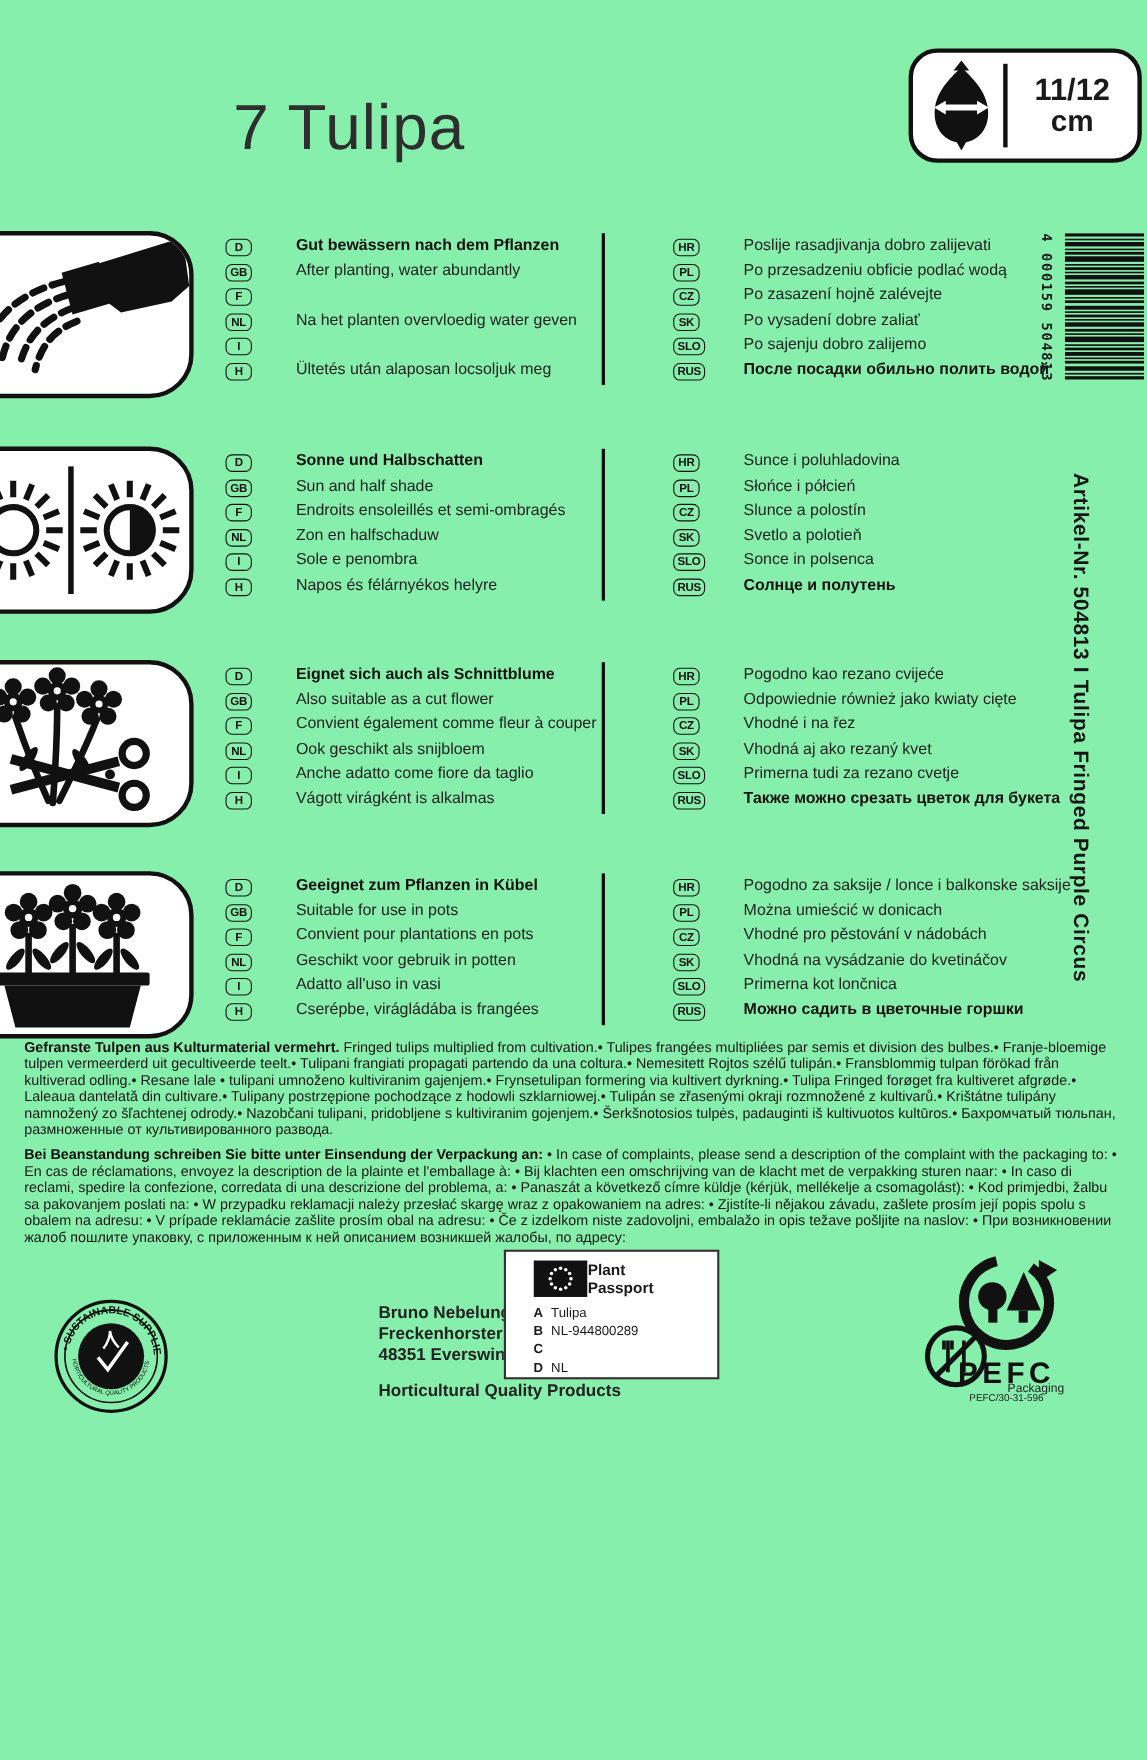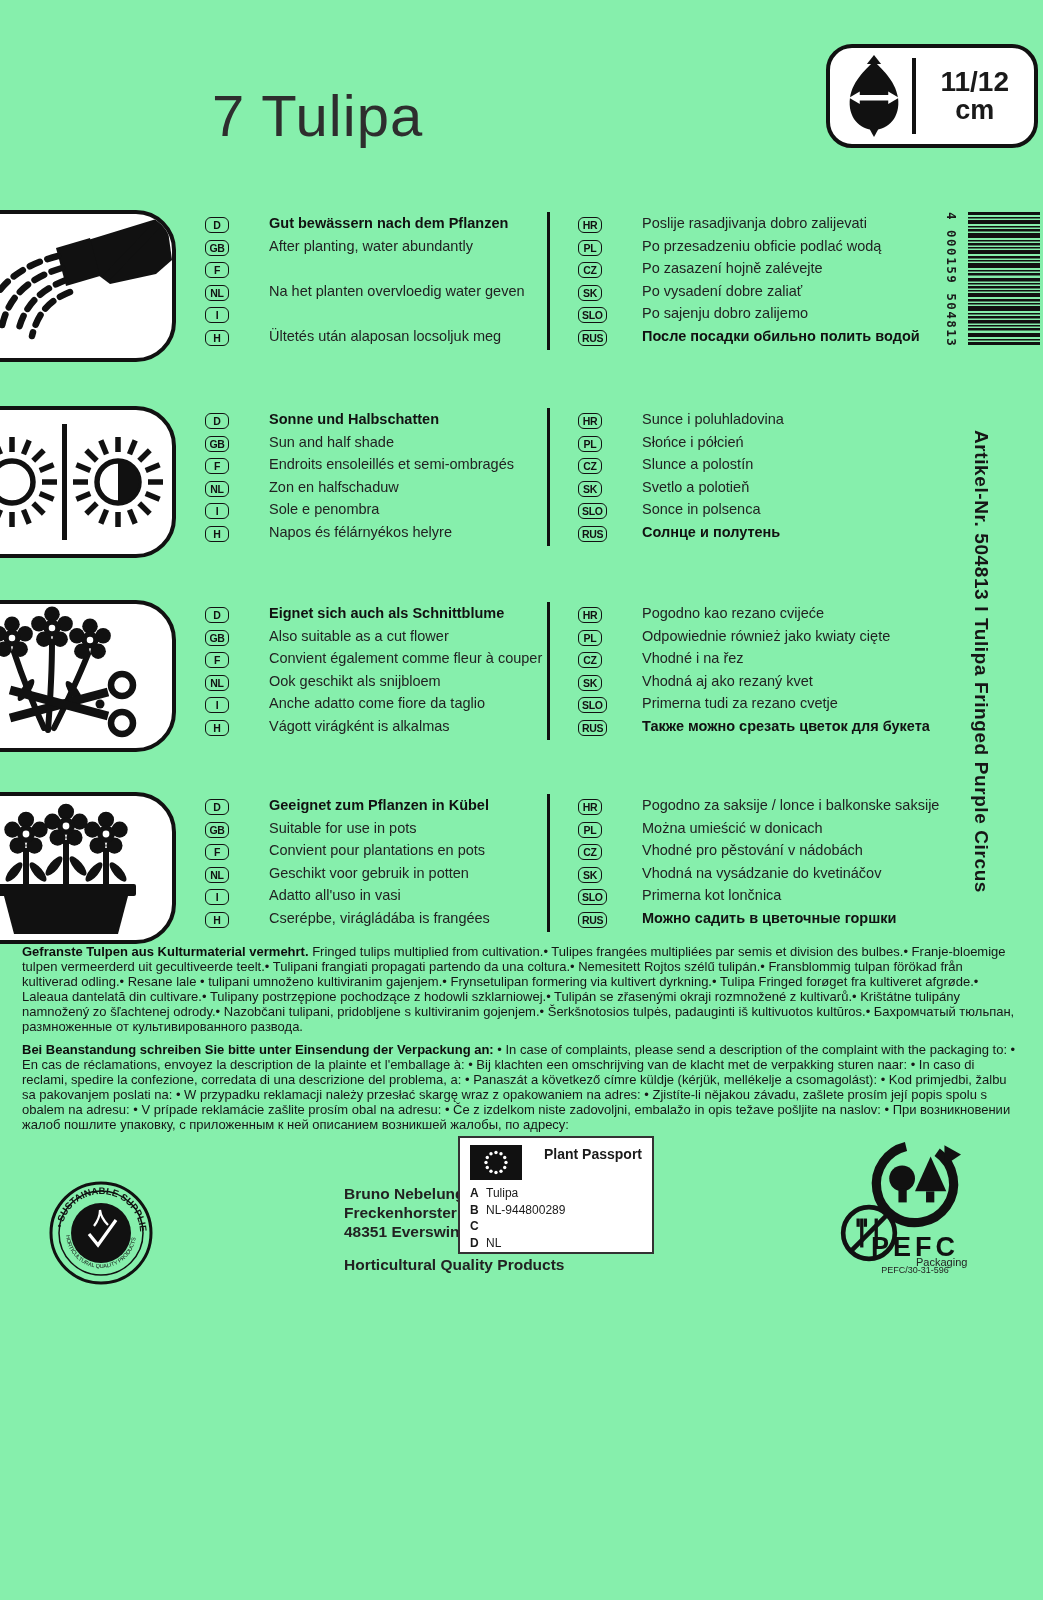--- a/index.html
+++ b/index.html
@@ -23,38 +23,38 @@
   
   .artikel-line{position:absolute;left:970px;top:430px;writing-mode:vertical-rl;font-size:19px;
                 font-weight:bold;letter-spacing:0.6px;color:#161616;}
   
   .info-block{position:absolute;left:0;width:1043px;height:150px;}
   .icon-box{position:absolute;left:-44px;top:0;width:212px;height:144px;border:4.5px solid #111;
             border-radius:40px;background:#fff;overflow:hidden;}
   .icon-box svg{display:block;width:100%;height:100%;}
   .lang-col{position:absolute;top:5px;}
   .lang-col.left{left:205px;width:340px;}
-  .lang-col.right{left:578px;width:420px;}
+  .lang-col.right{left:612px;width:420px;}
   .col-divider{position:absolute;left:547px;top:2px;width:2.5px;height:138px;background:#111;}
   .lang-row{display:flex;align-items:flex-start;margin-bottom:4.5px;}
   .code-slot{flex:0 0 40px;}
   .code{display:inline-block;border:1.7px solid #111;border-radius:6px;font-size:10.5px;
         font-weight:bold;padding:1px 3px;min-width:16px;text-align:center;line-height:12px;
         letter-spacing:-0.3px;color:#111;}
   .txt{font-size:14.5px;line-height:16.5px;color:#222;margin-left:24px;}
   .lang-row.bold .txt{font-weight:bold;color:#111;}
   
   .para{position:absolute;left:22px;width:1000px;font-size:13px;line-height:15px;color:#161616;}
   .para b{color:#0d0d0d;}
   
   .seal{position:absolute;left:48px;top:1180px;}
   .address{position:absolute;left:344px;top:1184px;font-size:15.5px;font-weight:bold;line-height:19px;color:#222;}
   .tagline{position:absolute;left:344px;top:1256px;font-size:15.5px;font-weight:bold;color:#222;}
   .passport{position:absolute;left:458px;top:1136px;width:196px;height:118px;border:2.5px solid #333;
-            background:#fff;padding:7px 10px;box-sizing:border-box;}
+            background:#fff;padding:7px 25px;box-sizing:border-box;}
   .passport-head{display:flex;align-items:flex-start;justify-content:space-between;margin-bottom:5px;}
   .passport-title{font-size:14px;font-weight:bold;padding-top:1px;}
   .passport-row{display:flex;font-size:12px;line-height:16.5px;}
   .passport-row .k{font-weight:bold;width:16px;}
   .nofood{position:absolute;left:838px;top:1202px;}
   .pefc{position:absolute;left:860px;top:1138px;width:110px;text-align:center;}
   .pefc-name{font-size:27px;font-weight:bold;letter-spacing:4px;color:#111;margin-top:-2px;}
   .pefc-cert{font-size:9px;color:#222;margin-top:2px;}
   .pefc-pack{position:absolute;left:916px;top:1256px;font-size:11px;color:#222;}
 </style>

